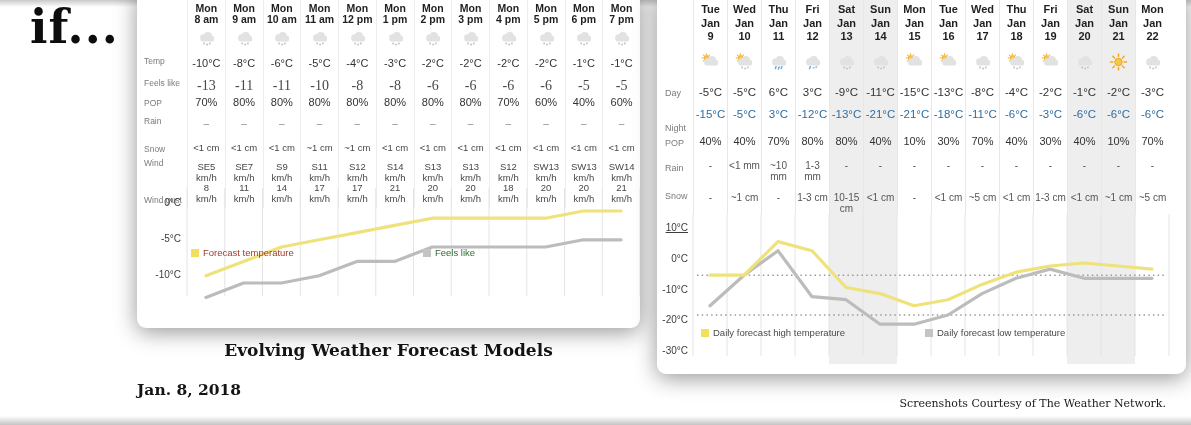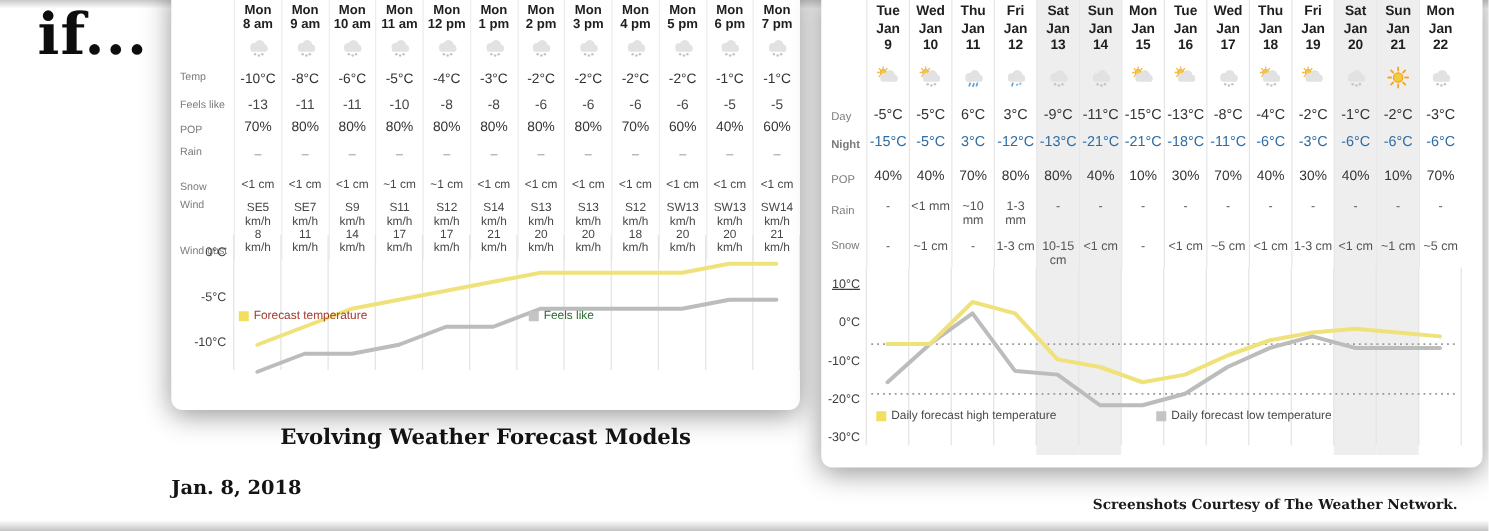--- a/index.html
+++ b/index.html
@@ -25,21 +25,21 @@
   .hourly .cols{left:50px;width:453px;height:220px;}
   .daily  .cols{left:36px;width:476px;height:224px;}
   .hcol,.dcol{flex:1;display:flex;flex-direction:column;text-align:center;
         border-left:1px solid #ededed;box-sizing:border-box;min-width:0;}
   .dcol{border-left:1px solid #e7e7e7;}
 
   .h-header{height:40px;box-sizing:border-box;padding-top:15px;font-weight:bold;
         font-size:10.5px;line-height:11px;color:#1f1f1f;}
   .h-icon{height:22px;}
   .h-temp{height:24px;box-sizing:border-box;padding-top:7px;font-size:11px;color:#333;}
-  .h-feels{height:18px;box-sizing:border-box;padding-top:4px;font-size:11px;color:#474747;}
+  .h-feels{height:18px;box-sizing:border-box;padding-top:4px;font-size:14px;color:#474747;font-family:Liberation Serif, serif;}
   .h-pop{height:22px;box-sizing:border-box;padding-top:4px;font-size:11px;color:#333;}
   .h-rain{height:22px;box-sizing:border-box;padding-top:4px;font-size:10px;color:#8d8d8d;}
   .h-snow{height:24px;box-sizing:border-box;padding-top:6px;font-size:9.5px;color:#474747;}
   .h-wind{height:48px;box-sizing:border-box;padding-top:2px;font-size:9.5px;
         line-height:10.5px;color:#474747;}
 
   .d-header{height:60px;box-sizing:border-box;padding-top:13px;font-weight:bold;
         font-size:11px;line-height:13.5px;color:#1f1f1f;}
   .d-icon{height:30px;padding-top:2px;box-sizing:border-box;}
   .d-day{height:24px;box-sizing:border-box;padding-top:6px;font-size:11.5px;color:#333;}
@@ -61,21 +61,21 @@
   .legend-item{position:absolute;display:flex;align-items:center;gap:4px;
         font-size:9.5px;z-index:4;white-space:nowrap;}
   .sw{width:8px;height:8px;display:inline-block;}
   .sw-dot{width:16px;height:0;border-top:2px dotted #9a9a9a;display:inline-block;}
 
   .caption-title{position:absolute;left:137px;width:503px;top:340px;text-align:center;
         font-family:"DejaVu Serif",serif;font-weight:bold;font-size:17px;color:#141414;z-index:1;}
   .caption-date{position:absolute;left:137px;width:503px;top:380px;
         font-family:"DejaVu Serif",serif;font-weight:bold;font-size:15.5px;color:#141414;z-index:1;}
   .credit{position:absolute;right:25px;top:397px;font-family:"DejaVu Serif",serif;
-        font-weight:bold;font-size:11px;color:#1a1a1a;z-index:3;margin-left:44px;}
+        font-weight:normal;font-size:11px;color:#1a1a1a;z-index:3;margin-left:44px;}
 </style>
 </head>
 <body>
 
 <div class="stage">
 
   <div class="if-text">if...</div>
 
   <section class="card hourly" id="hourly-card">
     <div class="cols" id="hourly-cols">
@@ -879,21 +879,21 @@
         <line x1="40" x2="508" y1="61.2" y2="61.2" stroke="#9a9a9a" stroke-width="1.4" stroke-dasharray="1.5 3.2"></line>
         <line x1="40" x2="508" y1="101.0" y2="101.0" stroke="#9a9a9a" stroke-width="1.4" stroke-dasharray="1.5 3.2"></line>
         <polyline points="53.0,91.8 87.0,61.2 121.0,36.7 155.0,82.7 189.0,85.7 223.0,110.2 257.0,110.2 291.0,101.0 325.0,79.6 359.0,64.3 393.0,55.1 427.0,64.3 461.0,64.3 495.0,64.3" fill="none" stroke="#bcbcbc" stroke-width="3.2" stroke-linejoin="round" stroke-linecap="round"></polyline>
         <polyline points="53.0,61.2 87.0,61.2 121.0,27.6 155.0,36.7 189.0,73.5 223.0,79.6 257.0,91.8 291.0,85.7 325.0,70.4 359.0,58.2 393.0,52.0 427.0,49.0 461.0,52.0 495.0,55.1" fill="none" stroke="#efe27b" stroke-width="3.2" stroke-linejoin="round" stroke-linecap="round"></polyline>
       </svg>
   <div class="band" style="left: 172px;"></div>
       <div class="band" style="left: 206px;"></div>
       <div class="band" style="left: 410px;"></div>
       <div class="band" style="left: 444px;"></div>
       <span class="row-label" style="top: 98px;">Day</span>
-      <span class="row-label" style="top: 120px; font-weight: bold;">Night</span>
+      <span class="row-label" style="top: 133px;">Night</span>
       <span class="row-label" style="top: 148px;">POP</span>
       <span class="row-label" style="top: 173px;">Rain</span>
       <span class="row-label" style="top: 201px;">Snow</span>
       <span class="ytick" style="top: 232.306px; text-decoration: underline;">10°C</span>
       <span class="ytick" style="top: 262.918px;">0°C</span>
       <span class="ytick" style="top: 293.531px;">-10°C</span>
       <span class="ytick" style="top: 324.143px;">-20°C</span>
       <span class="ytick" style="top: 354.755px;">-30°C</span>
       <div class="legend-item" style="left: 44px; top: 337px; color: rgb(74, 74, 74);">
         <span class="sw" style="background: rgb(242, 223, 94);"></span>

